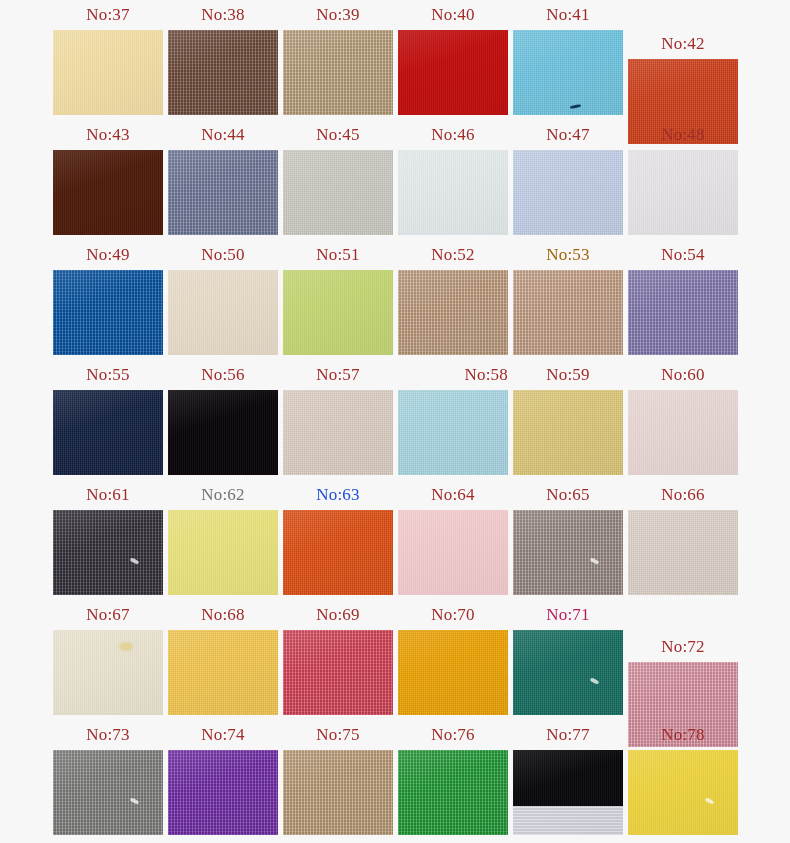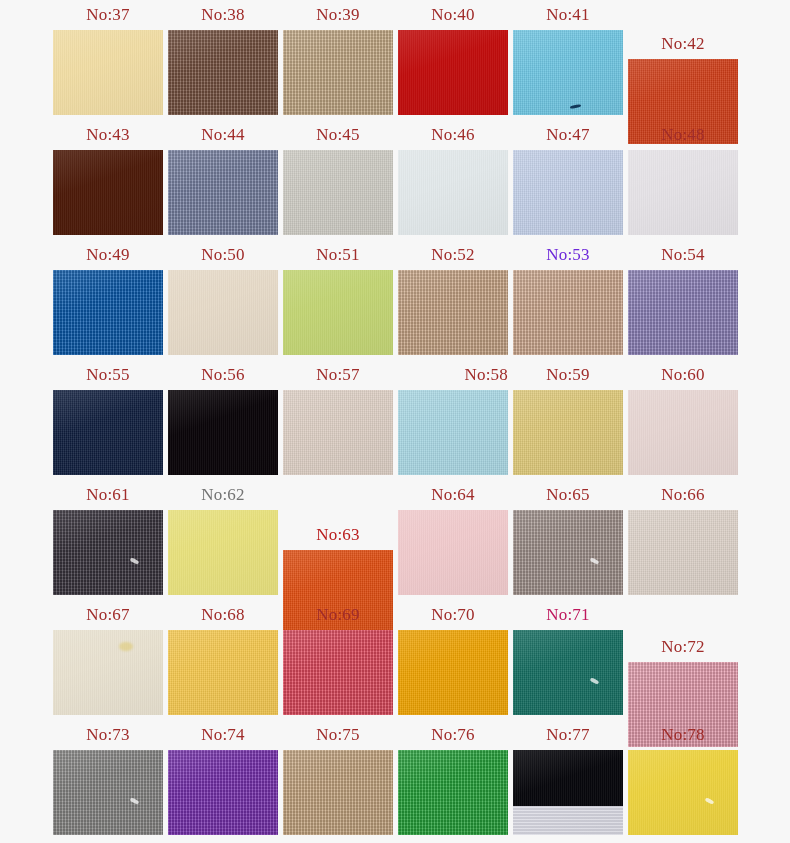--- a/index.html
+++ b/index.html
@@ -230,21 +230,21 @@
           <span class="chip-sheen"></span>
         </span>
       </div>
       <div class="swatch-cell">
         <span class="swatch-label" style="color: rgb(160, 44, 42);">No:52</span>
         <span class="swatch-chip weave-coarse" style="background-color: rgb(207, 171, 139);">
           <span class="chip-sheen"></span>
         </span>
       </div>
       <div class="swatch-cell">
-        <span class="swatch-label" style="color: #6d28d9;">No:53</span>
+        <span class="swatch-label" style="color: #a16207;">No:53</span>
         <span class="swatch-chip weave-coarse" style="background-color: rgb(214, 176, 149);">
           <span class="chip-sheen"></span>
         </span>
       </div>
       <div class="swatch-cell">
         <span class="swatch-label" style="color: rgb(160, 44, 42);">No:54</span>
         <span class="swatch-chip weave-coarse" style="background-color: rgb(146, 135, 192);">
           <span class="chip-sheen"></span>
         </span>
       </div>
@@ -291,21 +291,21 @@
           <span class="chip-sheen"></span>
         </span>
       </div>
       <div class="swatch-cell">
         <span class="swatch-label" style="color: #737373;">No:62</span>
         <span class="swatch-chip weave-fine" style="background-color: rgb(231, 224, 125);">
           <span class="chip-sheen"></span>
         </span>
       </div>
       <div class="swatch-cell">
-        <span class="swatch-label" style="color: #b91c1c; margin-top: 40px;">No:63</span>
+        <span class="swatch-label" style="color: #1d4ed8;">No:63</span>
         <span class="swatch-chip" style="background-color: rgb(221, 76, 16);">
           <span class="chip-sheen"></span>
         </span>
       </div>
       <div class="swatch-cell">
         <span class="swatch-label" style="color: rgb(160, 44, 42);">No:64</span>
         <span class="swatch-chip weave-fine" style="background-color: rgb(240, 202, 204);">
           <span class="chip-sheen"></span>
         </span>
       </div>

